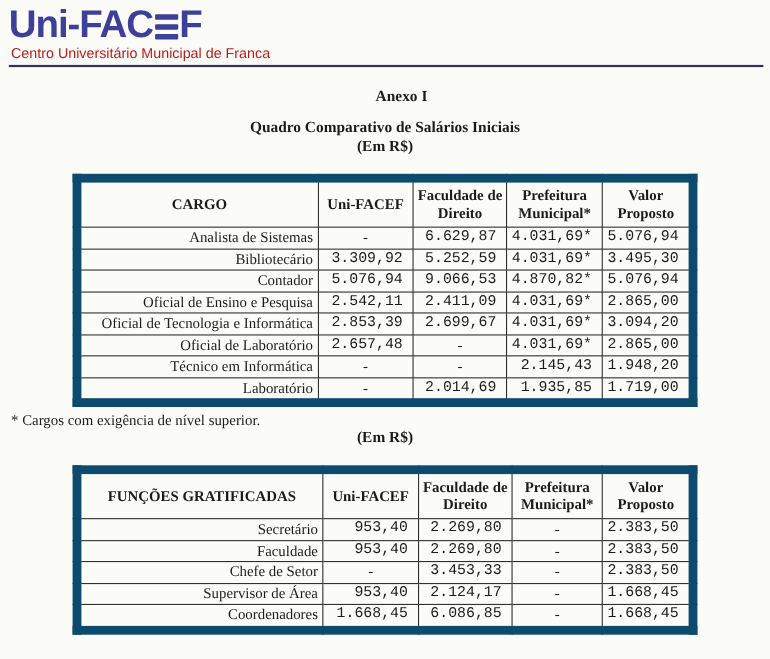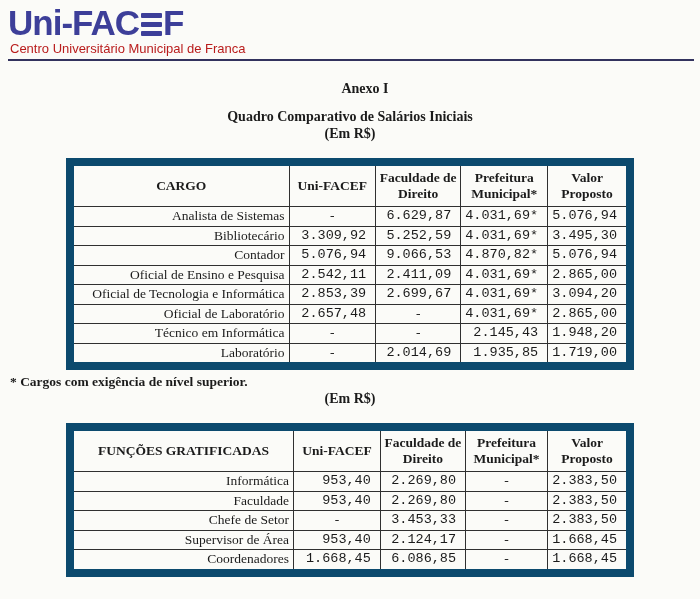--- a/index.html
+++ b/index.html
@@ -53,21 +53,21 @@
   th{
     font-weight:bold;text-align:center;vertical-align:middle;
     padding:3px 2px;line-height:16px;height:34px;
   }
   td{padding:1px 4px;line-height:16.5px;}
   td.label{text-align:right;}
   td.num{text-align:right;padding-right:9px;font-family:Liberation Mono, monospace;}
   td.dash{text-align:center;}
 
   .footnote{
-    font-weight:bold;font-size:13.5px;
+    font-weight:normal;font-size:13.5px;
     margin:4px 0 0 10px;
   }
 </style>
 </head>
 <body>
 
 <div class="page">
 
   <div class="header">
     <div class="logo">
@@ -181,21 +181,21 @@
         <tr>
           <th>FUNÇÕES GRATIFICADAS</th>
           <th>Uni-FACEF</th>
           <th>Faculdade de Direito</th>
           <th>Prefeitura Municipal*</th>
           <th>Valor Proposto</th>
         </tr>
       </thead>
     <tbody>
         <tr>
-          <td class="label">Informática</td>
+          <td class="label">Secretário</td>
           <td class="num">953,40</td>
           <td class="num">2.269,80</td>
           <td class="dash">-</td>
           <td class="num">2.383,50</td>
         </tr>
         <tr>
           <td class="label">Faculdade</td>
           <td class="num">953,40</td>
           <td class="num">2.269,80</td>
           <td class="dash">-</td>

